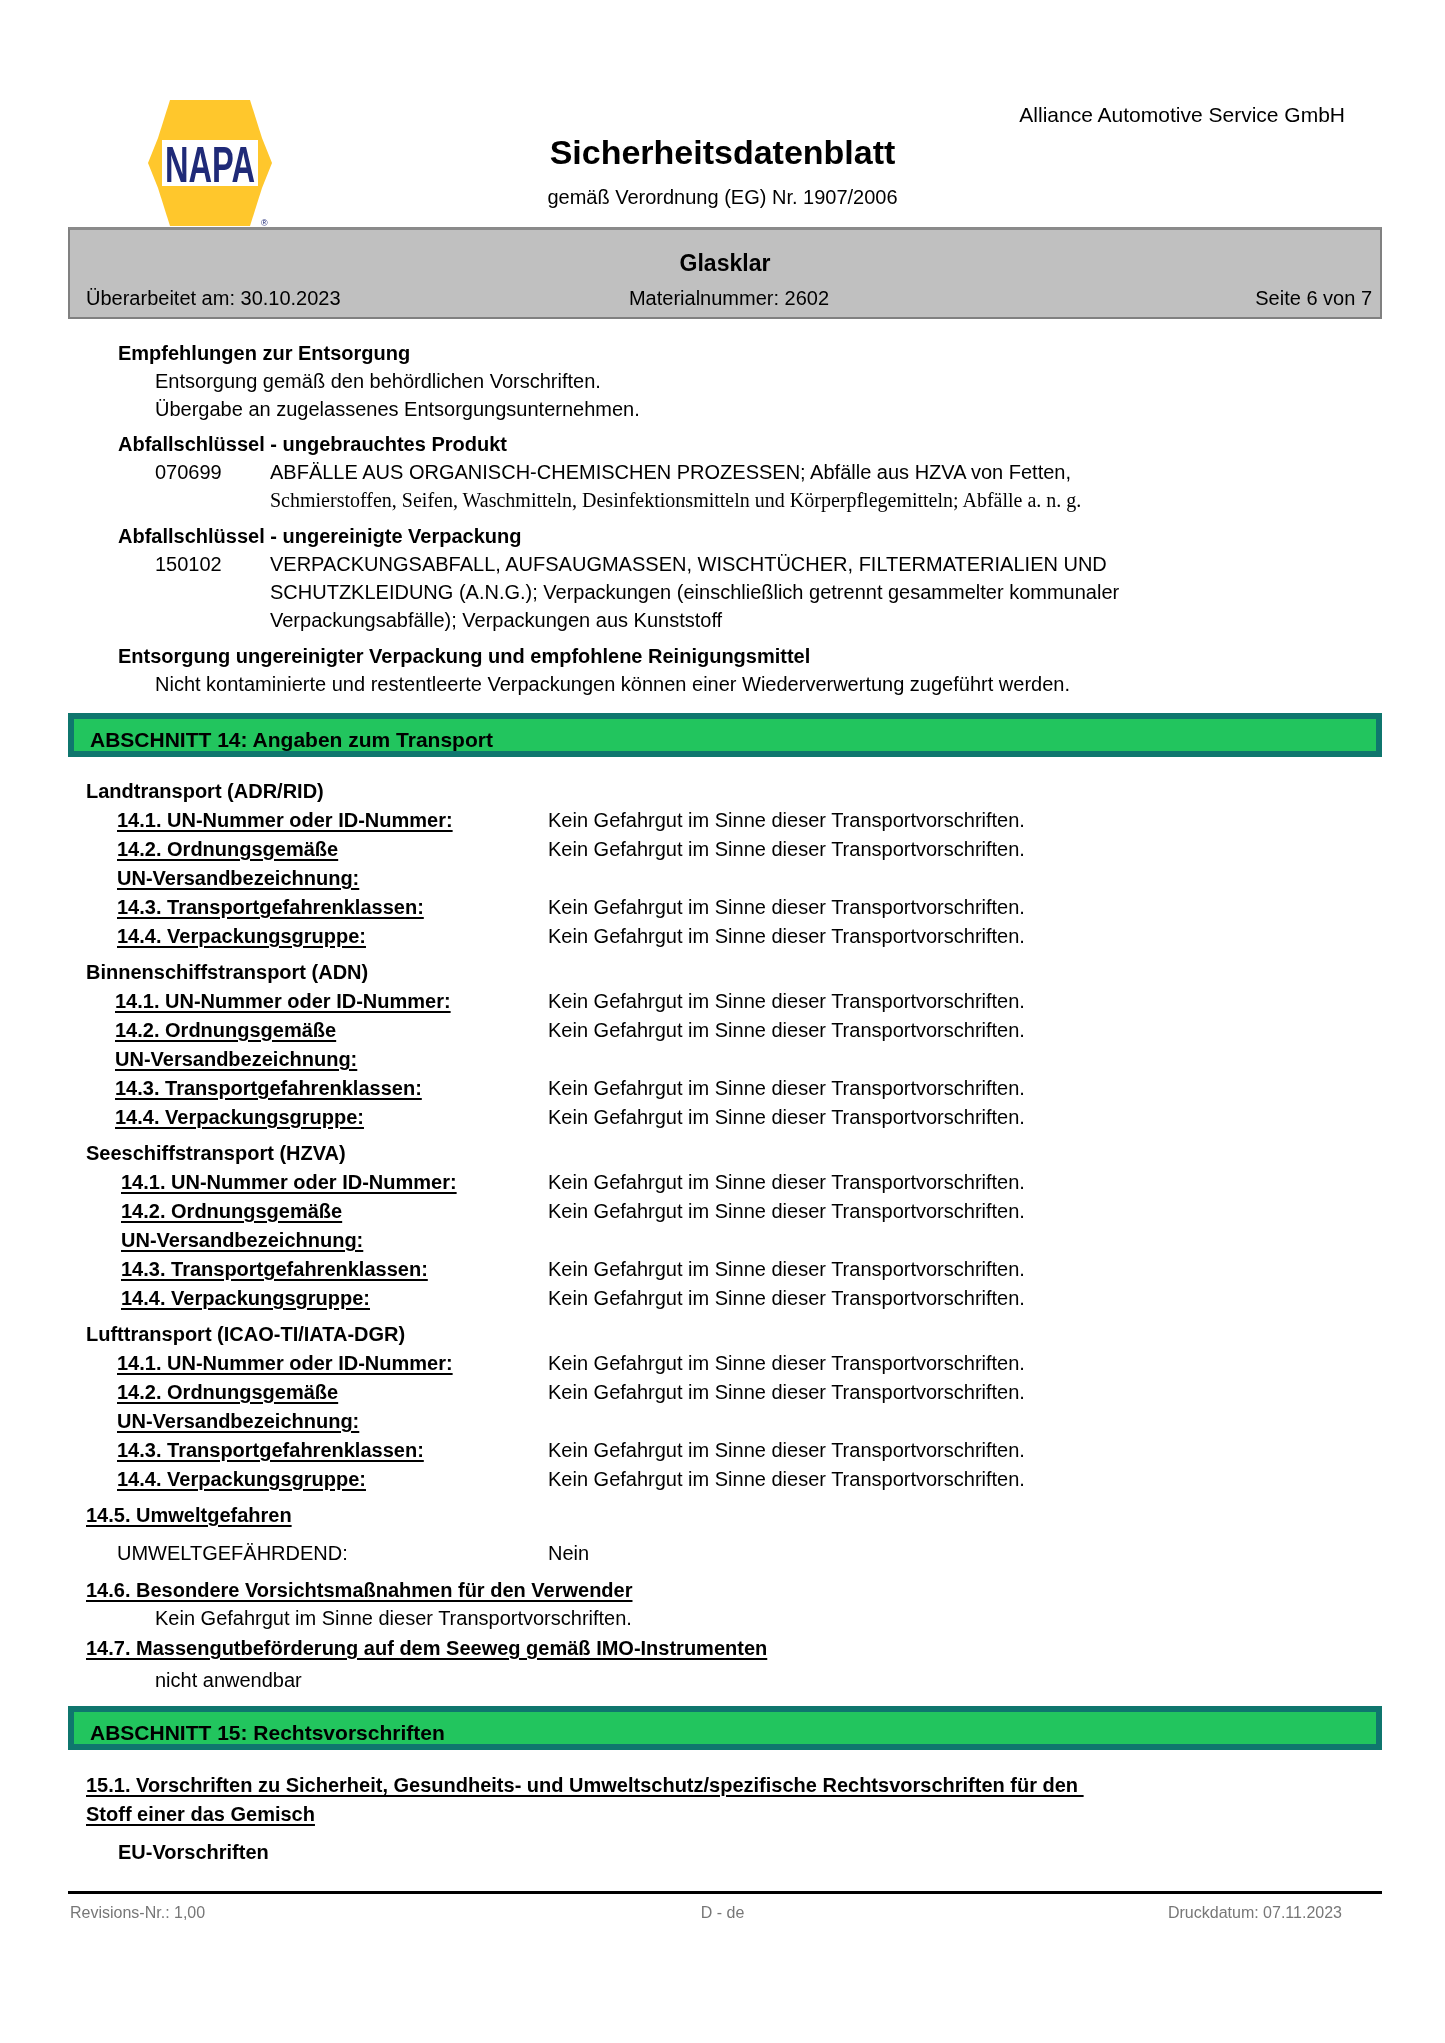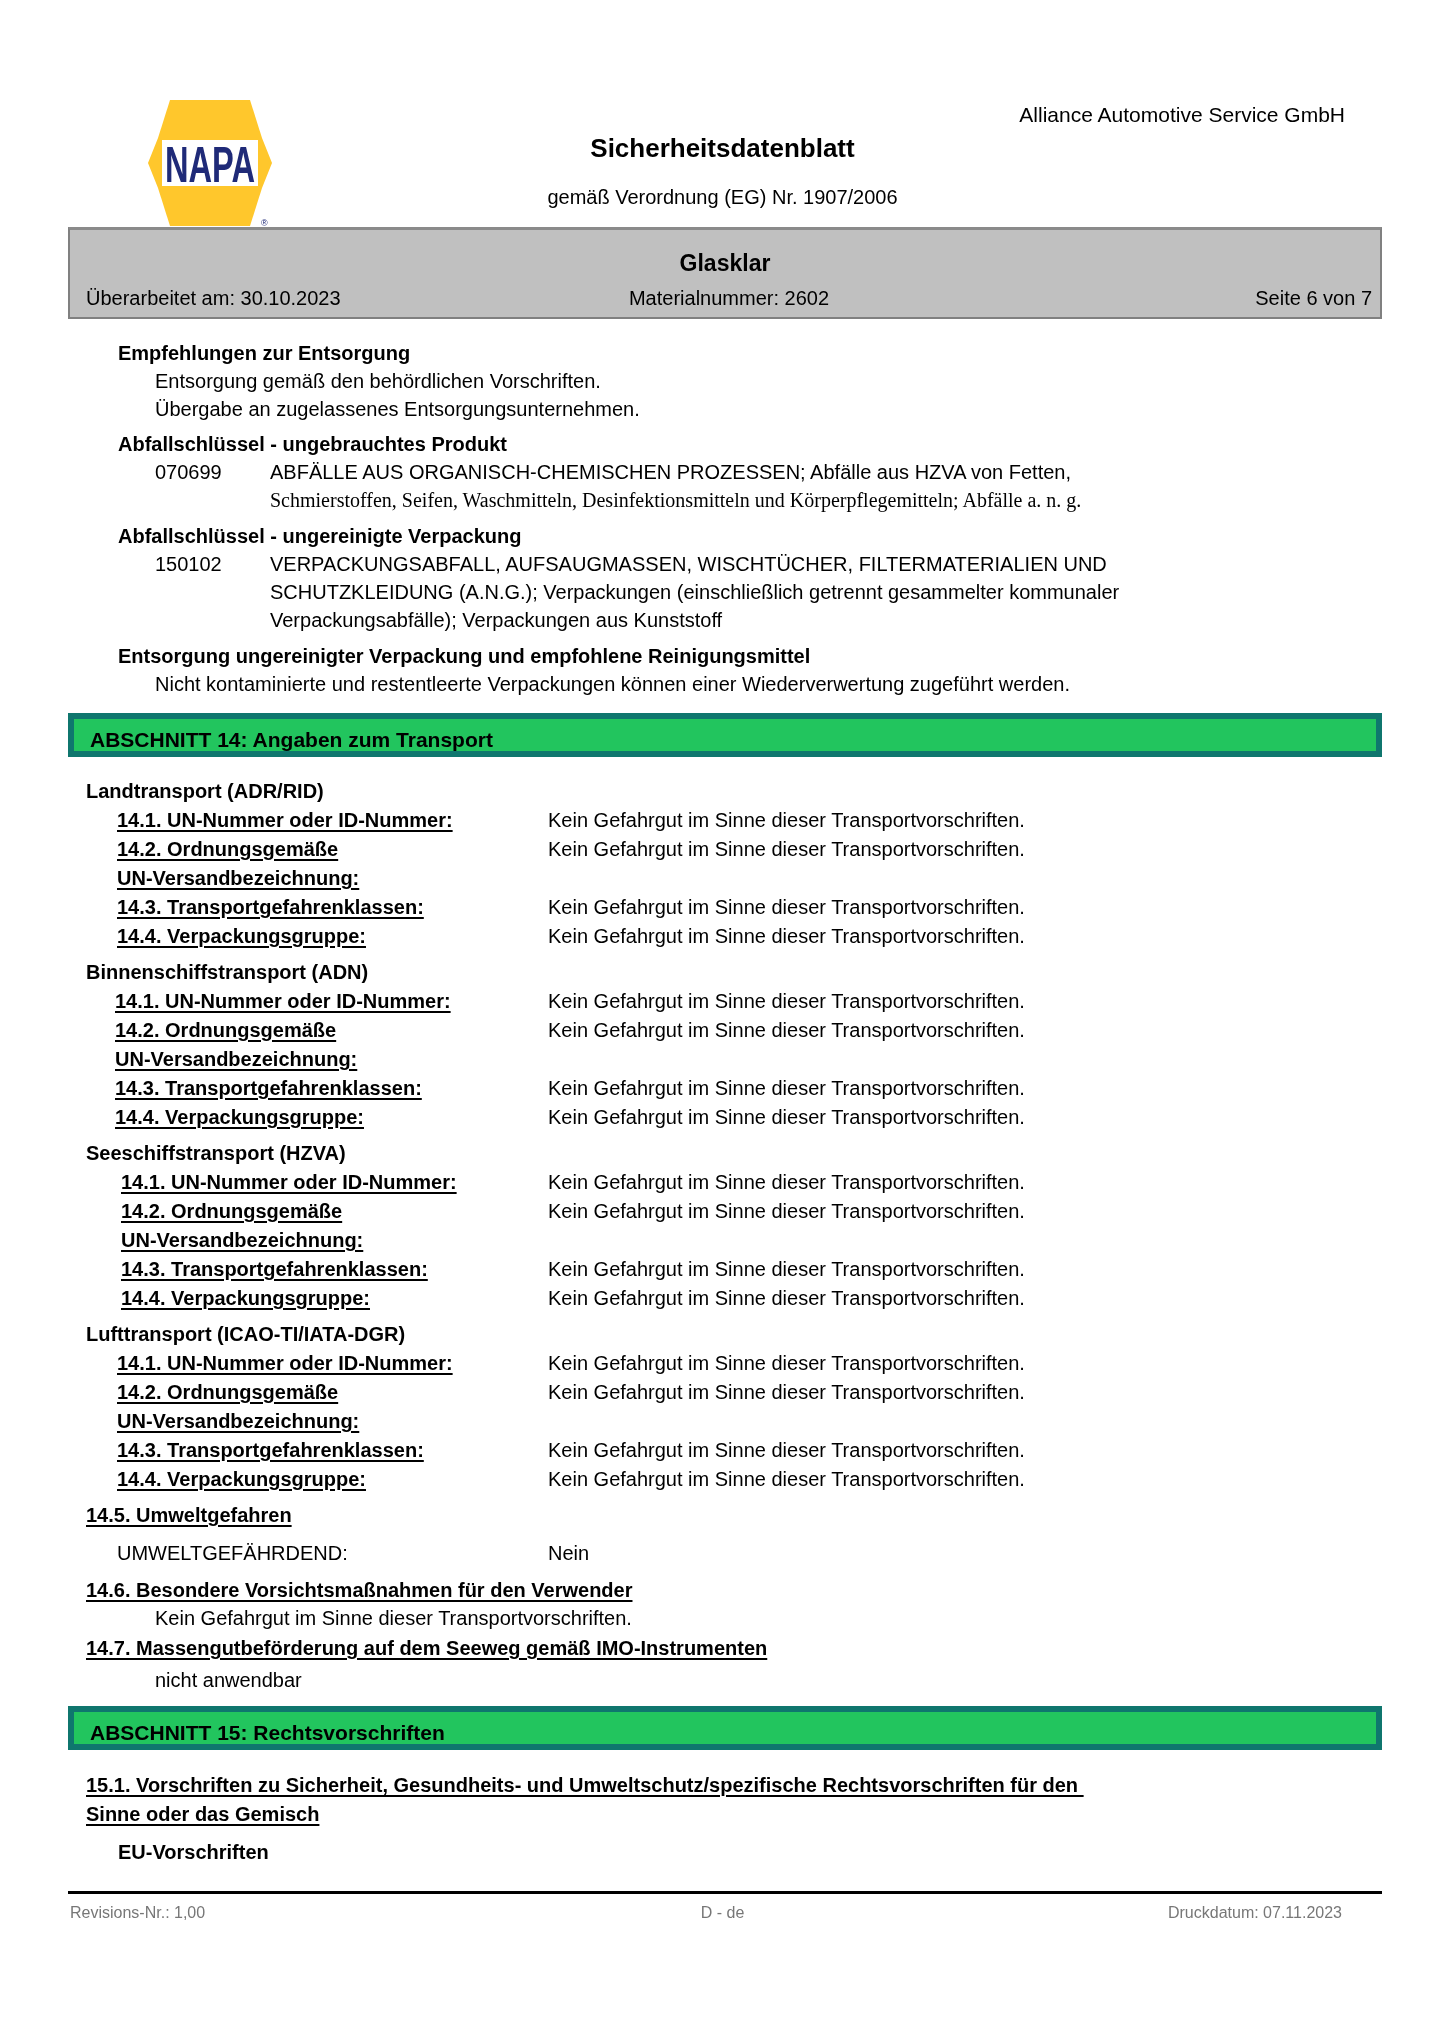--- a/index.html
+++ b/index.html
@@ -1,20 +1,20 @@
 <!DOCTYPE html>
 <html><head>
 <meta charset="utf-8">
 <style>
   html, body { margin:0; padding:0; background:#ffffff; }
   body { width:1445px; height:2043px; position:relative; font-family:"Liberation Sans", sans-serif; color:#000; overflow:hidden; }
   .abs { position:absolute; }
   .logo { left:140px; top:98px; width:140px; height:130px; }
   .company { right:100px; top:103px; font-size:21px; }
-  .doc-title { left:0; width:1445px; text-align:center; top:133px; font-size:26px; font-weight:bold; }
+  .doc-title { left:0; width:1445px; text-align:center; top:133px; font-size:34px; font-weight:bold; }
   .doc-sub { left:0; width:1445px; text-align:center; top:186px; font-size:20px; }
   .hdr-box { left:68px; top:227px; width:1314px; height:92px; background:#c0c0c0; border:2px solid #808080; border-top:3px solid #8a8a8a; box-sizing:border-box; }
   .hdr-product { position:absolute; left:0; right:0; top:20px; text-align:center; font-size:23px; font-weight:bold; }
   .hdr-row { position:absolute; left:16px; right:8px; top:57px; font-size:20px; display:flex; justify-content:space-between;gap:45px; }
   .hdr-row span:nth-child(2) { position:absolute; left:0; right:0; text-align:center; }
   .t { position:absolute; font-size:20px; white-space:nowrap; line-height:24px; }
   .b { font-weight:bold; }
   .u { text-decoration:underline; text-underline-offset:3px; text-decoration-thickness:2px; }
   .sec-bar { position:absolute; left:68px; width:1314px; height:44px; background:#22c55e; border:6px solid #0f766e; box-sizing:border-box; }
   .sec-bar span { position:absolute; left:16px; top:9px; font-size:21px; font-weight:bold; }
@@ -118,19 +118,19 @@
 <div class="t" style="left:548px; top:1541px;">Nein</div>
 <div class="t b u" style="left:86px; top:1578px;">14.6. Besondere Vorsichtsmaßnahmen für den Verwender</div>
 <div class="t" style="left:155px; top:1606px;">Kein Gefahrgut im Sinne dieser Transportvorschriften.</div>
 <div class="t b u" style="left:86px; top:1636px;">14.7. Massengutbeförderung auf dem Seeweg gemäß IMO-Instrumenten</div>
 <div class="t" style="left:155px; top:1668px;">nicht anwendbar</div>
 
 <div class="sec-bar" style="top:1706px;">
   <span>ABSCHNITT 15: Rechtsvorschriften</span>
 </div>
 <div class="t b u" style="left:86px; top:1773px; white-space:pre;">15.1. Vorschriften zu Sicherheit, Gesundheits- und Umweltschutz/spezifische Rechtsvorschriften für den </div>
-<div class="t b u" style="left:86px; top:1802px;">Sinne oder das Gemisch</div>
+<div class="t b u" style="left:86px; top:1802px;">Stoff einer das Gemisch</div>
 <div class="t b" style="left:118px; top:1840px;">EU-Vorschriften</div>
 
 <div class="footer-line"></div>
 <div class="footer" style="left:70px;">Revisions-Nr.: 1,00</div>
 <div class="footer" style="left:0; width:1445px; text-align:center;">D - de</div>
 <div class="footer" style="right:103px;">Druckdatum: 07.11.2023</div>
 
 </body></html>

